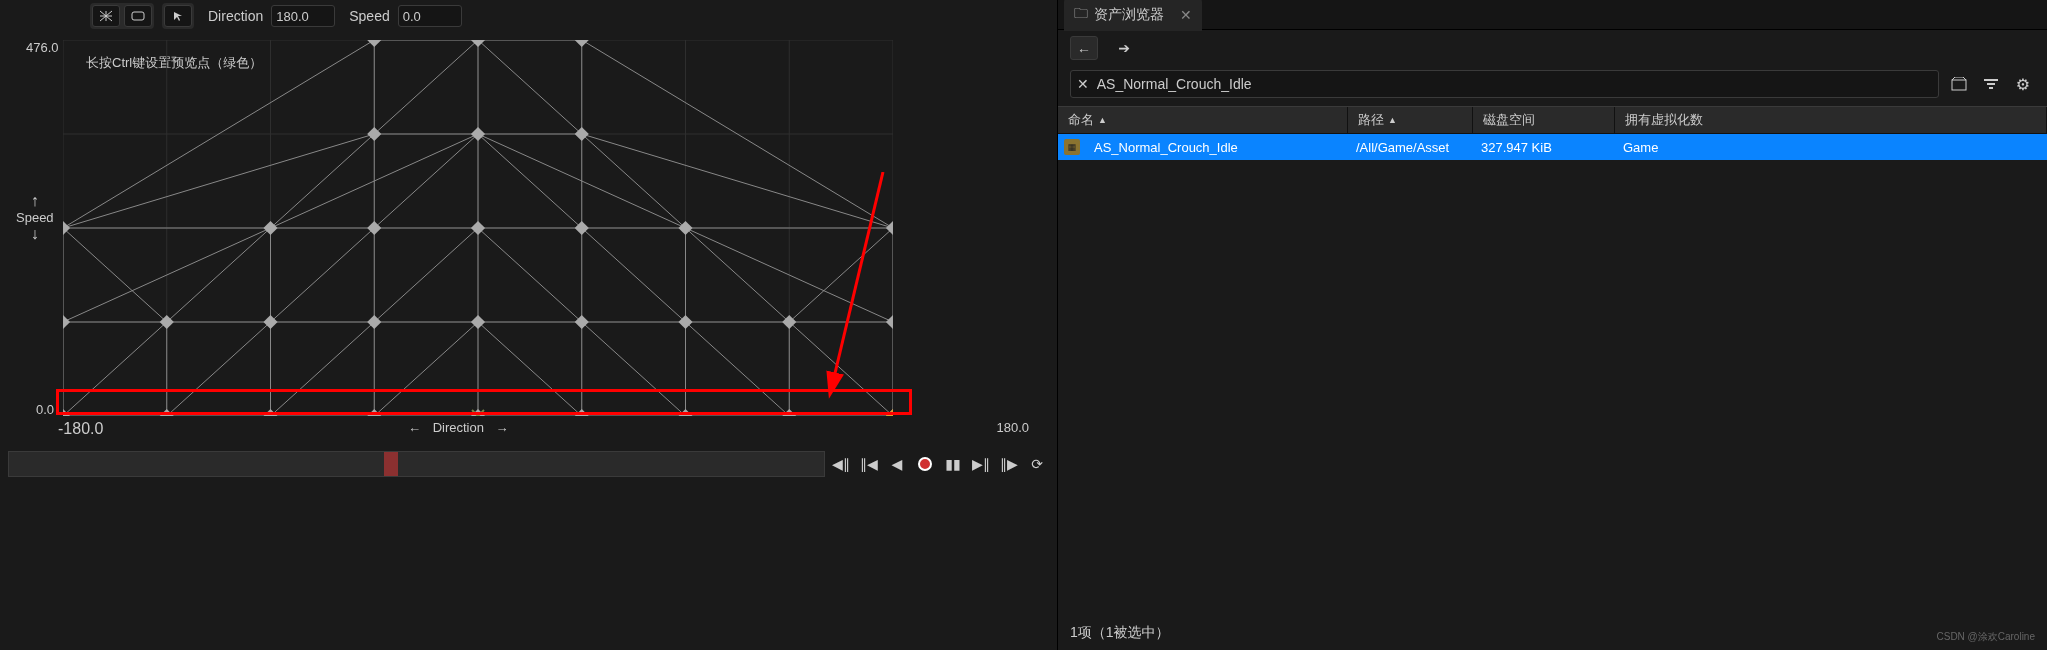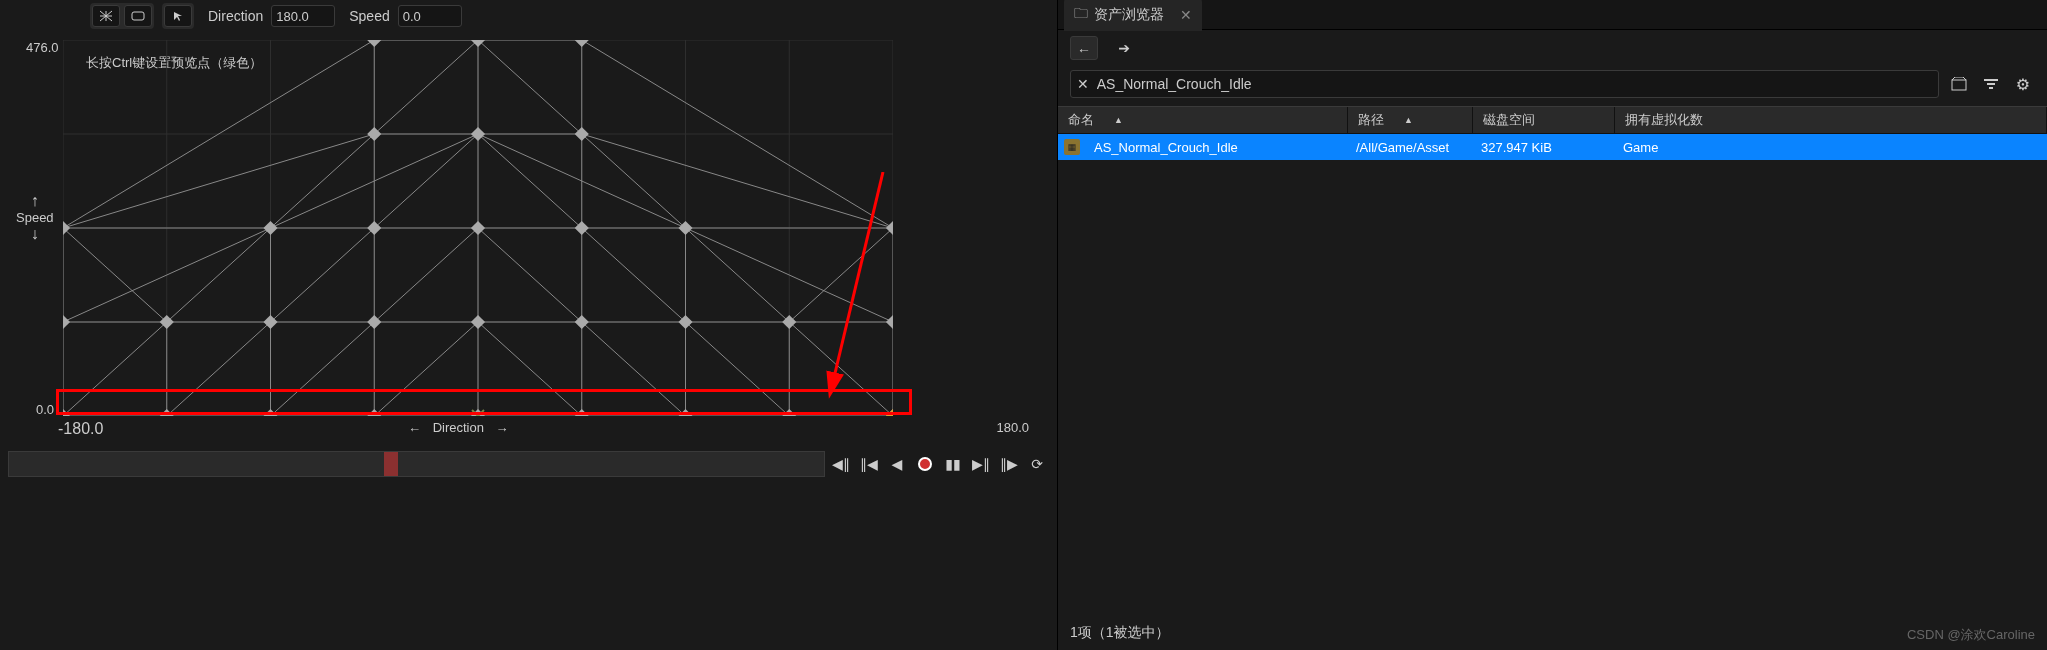--- a/index.html
+++ b/index.html
@@ -41,28 +41,28 @@
 .tab { display:flex; align-items:center; gap:6px; padding:4px 10px; background:#252525; border-radius:3px 3px 0 0; font-size:14px; }
 .tab .x { margin-left:10px; color:#888; cursor:pointer; }
 .nav-row { display:flex; align-items:center; gap:12px; height:36px; padding:0 12px; }
 .nav-btn { width:28px; height:24px; background:#2a2a2a; border:1px solid #3a3a3a; border-radius:3px; display:flex; align-items:center; justify-content:center; cursor:pointer; font-size:14px; color:#ccc; }
 .search-row { display:flex; align-items:center; gap:8px; padding:4px 12px 8px 12px; }
 .srch-box { flex:1; display:flex; align-items:center; background:#151515; border:1px solid #3a3a3a; border-radius:3px; height:28px; padding:0 6px; }
 .srch-box .x { color:#ccc; margin-right:8px; cursor:pointer; font-size:14px; }
 .srch-box input { flex:1; background:none; border:none; color:#ccc; font-size:14px; outline:none; }
 .ico-btn { width:24px; height:24px; display:flex; align-items:center; justify-content:center; cursor:pointer; color:#ccc; font-size:16px; }
 .hdr-row { display:flex; background:#2a2a2a; height:28px; font-size:13px; border-top:1px solid #3a3a3a; border-bottom:1px solid #111; }
-.hdr-cell { padding:5px 10px; border-right:1px solid #111; display:flex; align-items:center; gap:20px; }
+.hdr-cell { padding:5px 10px; border-right:1px solid #111; display:flex; align-items:center; gap:4px; }
 .col-name { width:290px; } .col-path { width:125px; } .col-size { width:142px; } .col-virt { flex:1; }
 .row { display:flex; height:26px; font-size:13px; align-items:center; }
 .row.sel { background:#0a84ff; color:#fff; }
 .row .cell { padding:3px 10px; }
 .row .ico { width:16px; height:16px; background:#8a7330; margin:0 4px 0 6px; border-radius:2px; display:inline-flex; align-items:center; justify-content:center; font-size:9px; color:#222; }
 .status-row { padding:8px 12px; font-size:14px; color:#ccc; margin-top:auto; }
-.watermark { position:absolute; right:12px; bottom:6px; color:#666; font-size:13px;margin-left:39px; }
+.watermark { position:absolute; right:12px; bottom:6px; color:#666; font-size:10px;margin-left:39px; }
 .sort-caret { font-size:9px; }
 </style>
 </head>
 <body>
 
 <div class="left-panel">
   <div class="lt-toolbar">
     <div class="btn-grp">
       <div class="tb-btn">
           <svg width="14" height="12" viewBox="0 0 14 12">

